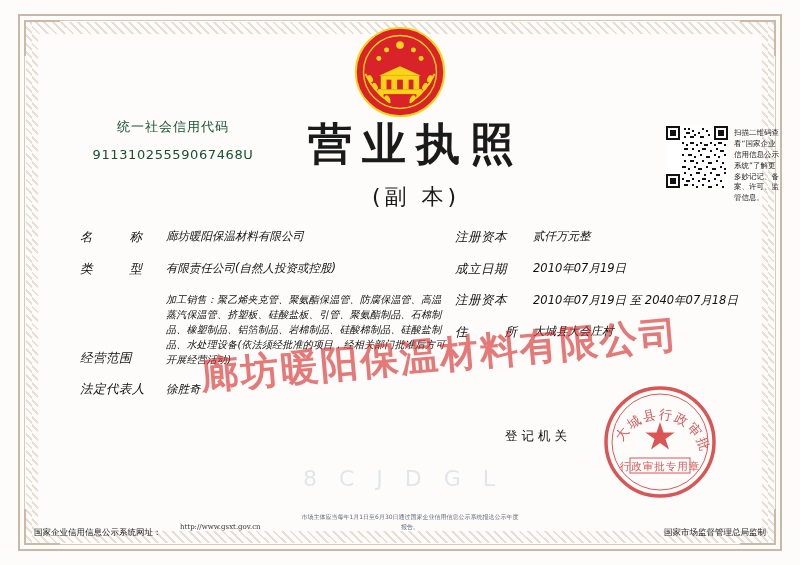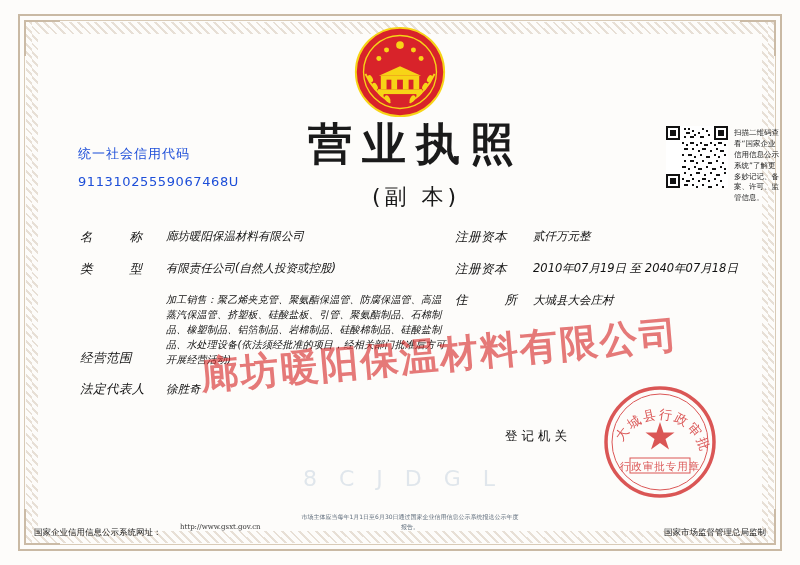--- a/index.html
+++ b/index.html
@@ -104,23 +104,24 @@
     margin-top: 16px;
     font-size: 22px;
     letter-spacing: 4px;
     color: #1a1a1a;
   }
 
   
   .credit-block {
     position: absolute;
     left: 78px;
-    top: 145px;
+    top: 118px;
     width: 190px;
-    color: #1d4ed8;
+    text-align: center;
+    color: #14532d;
   }
   .credit-label {
     font-size: 13px;
     letter-spacing: 1px;
   }
   .credit-code {
     margin-top: 11px;
     font-size: 13px;
     letter-spacing: 0.6px;
   }
@@ -468,20 +469,24 @@
 
     </div>
 
     <div class="col-right">
 
       <div class="row">
         <div class="flabel tight">注册资本</div>
         <div class="fvalue">贰仟万元整</div>
       </div>
 
+      <div class="row">
+        <div class="flabel tight">成立日期</div>
+        <div class="fvalue">2010年07月19日</div>
+      </div>
 
       <div class="row">
         <div class="flabel tight">注册资本</div>
         <div class="fvalue">2010年07月19日 至 2040年07月18日</div>
       </div>
 
       <div class="row">
         <div class="flabel">住　　所</div>
         <div class="fvalue">大城县大会庄村</div>
       </div>

